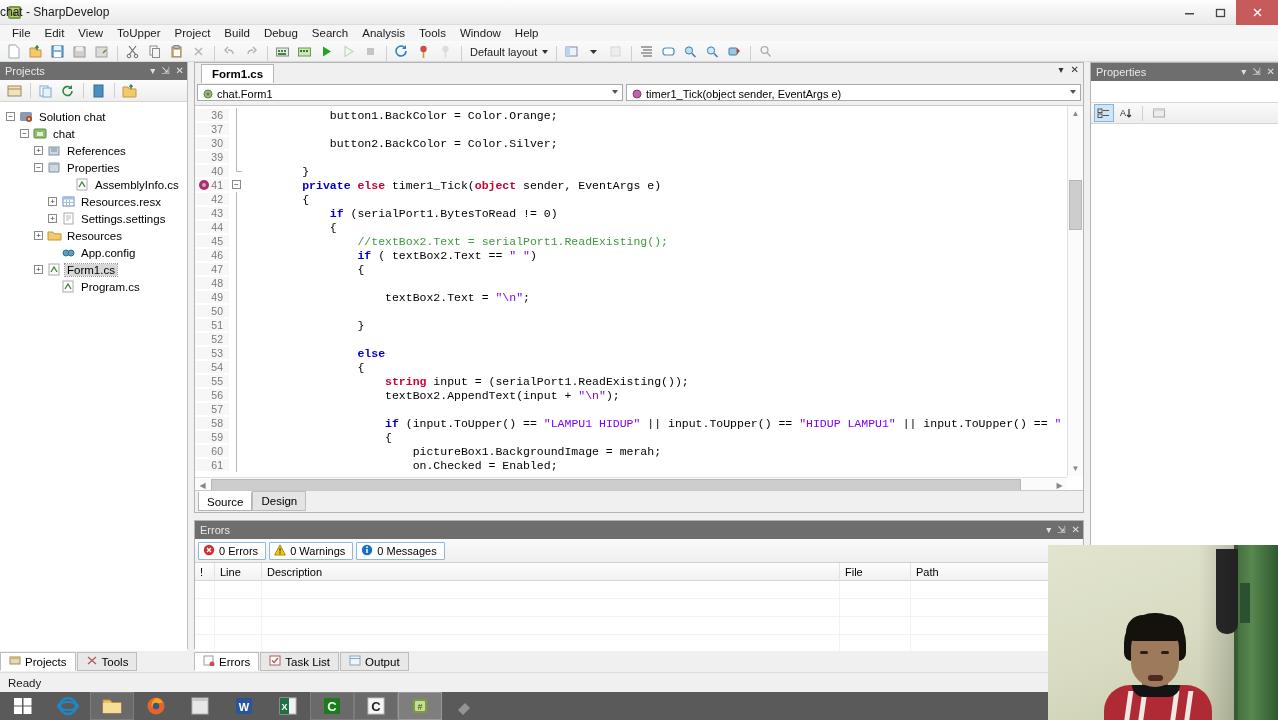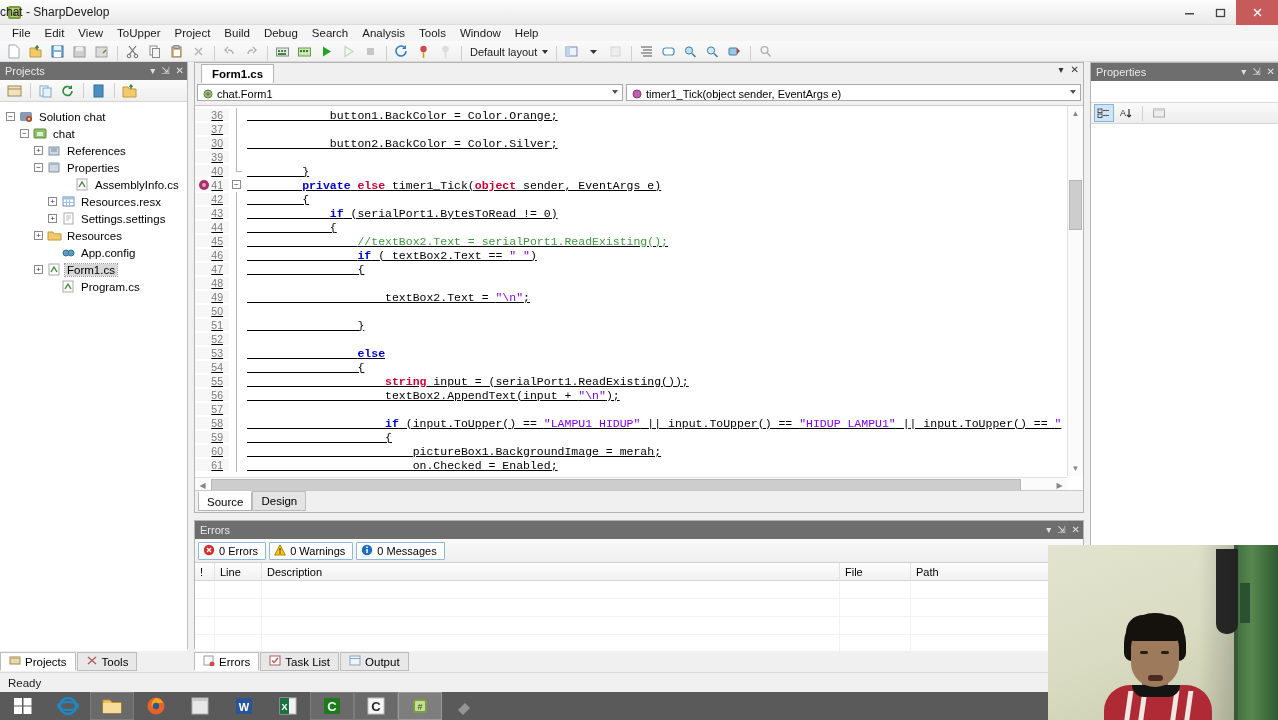--- a/index.html
+++ b/index.html
@@ -120,21 +120,21 @@
   .combo .cb-arrow { position: absolute; right: 4px; top: 5px; width:0;height:0; border-left:3px solid transparent;border-right:3px solid transparent;border-top:4px solid #555; }
   .combo.left { width: 426px; }
   .combo.right { flex: 1; }
 
   .code-area {
     position: absolute; left: 0; top: 42px; width: 888px; height: 387px;
     background: #fff; border-top: 1px solid #c8c8c8; overflow: hidden;
   }
   .code-scroll { position: absolute; left: 0; top: 0; right: 16px; bottom: 16px; overflow: hidden; }
   .code-lines { position: absolute; left: 0; top: 2px; width: 100%; }
-  .cline { height: 14px; display: flex; align-items: center; font-family: "Liberation Mono", monospace; font-size: 11.5px; white-space: pre; text-decoration: underline; }
+  .cline { height: 14px; display: flex; align-items: center; font-family: "Liberation Mono", monospace; font-size: 11.5px; white-space: pre; }
   .lnum {
     width: 34px; min-width: 34px; text-align: right; padding-right: 6px;
     color: #7a7a7a; font-family: "Liberation Sans", sans-serif; font-size: 10.5px;
     background: #f7f7f7;
   }
   .foldcol { width: 14px; min-width: 14px; position: relative; height: 14px; background: #fff; }
   .fold-box { position: absolute; left: 3px; top: 2px; width: 9px; height: 9px; border: 1px solid #8a8a8a; background: #fff; font-size: 8px; line-height: 7px; text-align: center; color: #333; }
   .fold-line { position: absolute; left: 7px; top: 0; width: 1px; height: 14px; background: #b8b8b8; }
   .fold-elbow { position: absolute; left: 7px; top: 0; width: 1px; height: 7px; background: #b8b8b8; }
   .fold-elbow:after { content:''; position: absolute; left: 0; top: 7px; width: 6px; height: 1px; background: #b8b8b8; }

